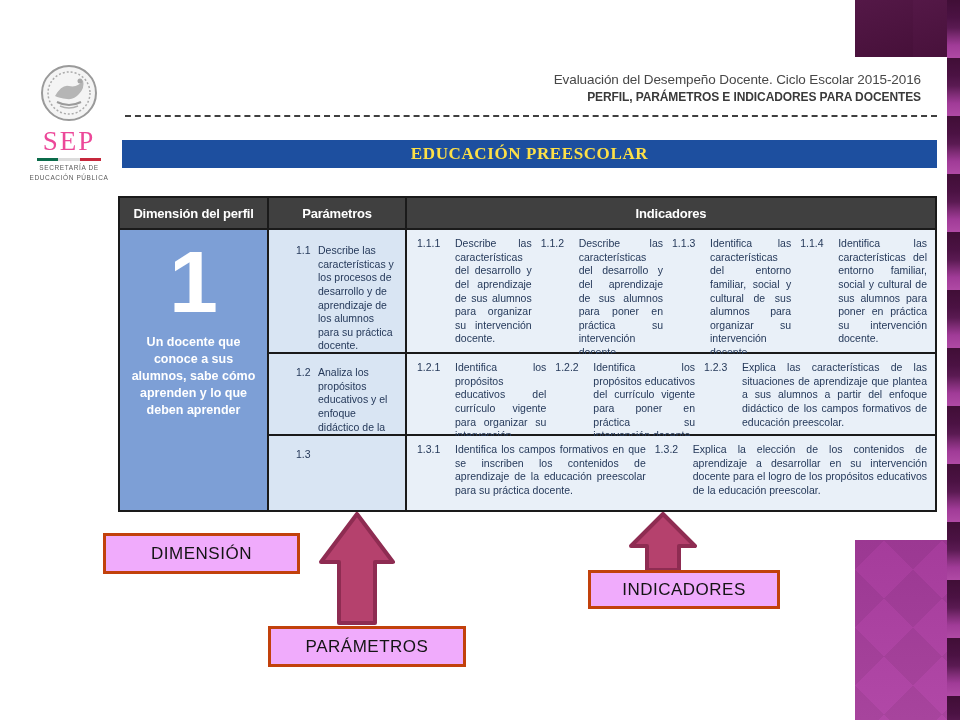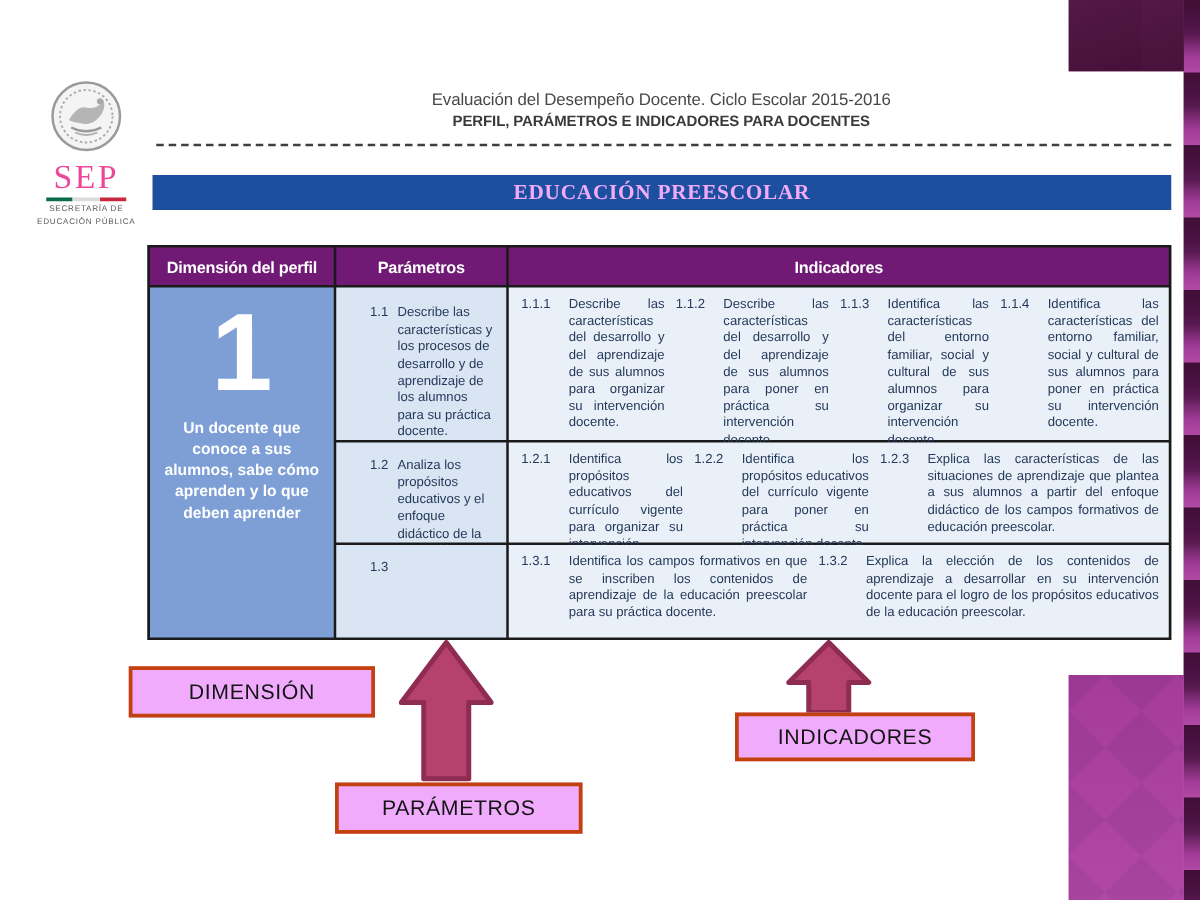--- a/index.html
+++ b/index.html
@@ -43,40 +43,40 @@
     font-family:"Liberation Serif", serif; font-size:27px; letter-spacing:2px;
     color:#ec4899; margin-top:6px; line-height:1;
   }
   .logo-tricolor { display:flex; width:64px; height:3px; margin:3px auto 2px; }
   .logo-tricolor span { flex:1; }
   .tri-green { background:#0b6b4a; }
   .tri-white { background:#dcdcdc; }
   .tri-red   { background:#c6283c; }
   .logo-caption { font-size:6.5px; color:#5a5a5a; letter-spacing:.6px; line-height:1.5; }
   
-  .doc-header { position:absolute; left:120px; top:72px; width:818px; text-align:center; }
+  .doc-header { position:absolute; left:103px; top:72px; width:818px; text-align:right; }
   .doc-title { font-size:13.5px; color:#474747; letter-spacing:-0.1px; }
   .doc-subtitle { font-size:12px; font-weight:bold; color:#3a3a3a; margin-top:3px; letter-spacing:-0.1px; }
   .dashed-rule { position:absolute; left:125px; top:115px; width:812px; border-top:2px dashed #3f3f3f; }
   
   .banner {
     position:absolute; left:122px; top:140px; width:815px; height:28px;
-    background:#1d4f9f; color:#f0abfc; display:flex; align-items:center; justify-content:center;
+    background:#1d4f9f; color:#fde047; display:flex; align-items:center; justify-content:center;
     font-family:"Liberation Serif", serif; font-weight:bold; font-size:17px; letter-spacing:.6px;
   }
   
   .ppi-table {
     position:absolute; left:118px; top:196px; width:819px;
     display:grid;
     grid-template-columns:147px 136px 1fr;
     grid-template-rows:30px 122px 80px 74px;
     gap:2px; background:#1a1a1a; border:2px solid #1a1a1a;
   }
   .th {
-    background:#701a75; color:#ffffff; font-weight:bold; font-size:13px;
+    background:#404040; color:#ffffff; font-weight:bold; font-size:13px;
     display:flex; align-items:center; justify-content:center; letter-spacing:-0.2px;
   }
   .dim-cell {
     grid-column:1; grid-row:2 / span 3;
     background:#7d9fd6; color:#ffffff; text-align:center; padding:6px 10px 0;
   }
   .dim-number { font-size:88px; font-weight:bold; line-height:1.05; }
   .dim-desc { font-size:12.5px; font-weight:bold; line-height:1.35; margin-top:6px; }
   .param-cell { background:#d9e5f3; padding:14px 6px 4px 6px; }
   .param-cell.tight { padding-top:12px; }

